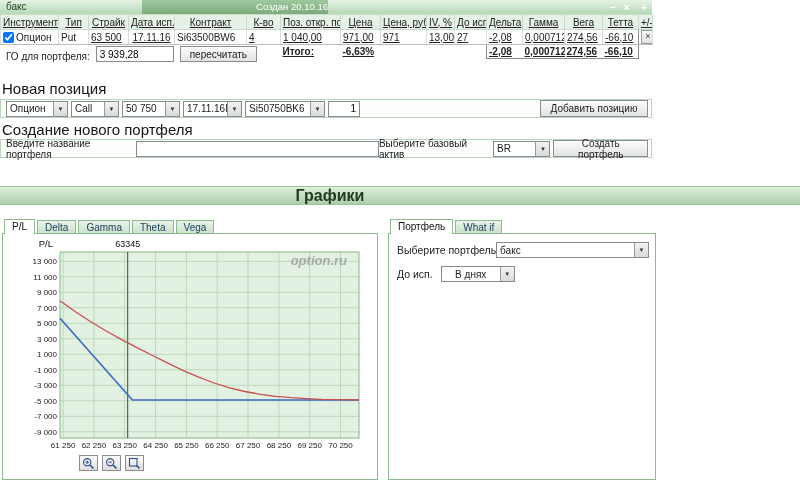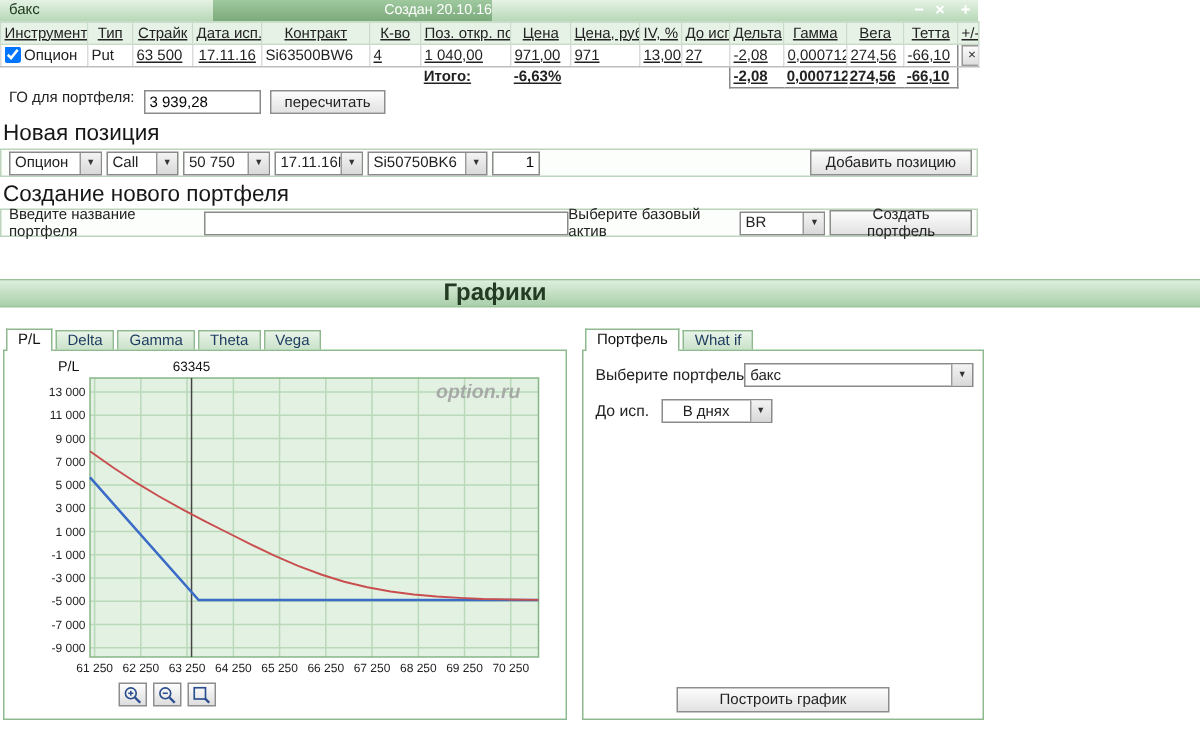--- a/index.html
+++ b/index.html
@@ -45,22 +45,22 @@
   .inp{background:#fff;border:1px solid #8a8a8a;font-family:"Liberation Sans",sans-serif;
     font-size:10px;height:14px;padding:0 3px;box-sizing:content-box;}
   .sel{display:inline-flex;align-items:center;background:#fff;border:1px solid #8a8a8a;
     height:16px;font-size:10px;box-sizing:border-box;cursor:pointer;}
   .sel .txt{padding:0 3px;white-space:nowrap;overflow:hidden;flex:1;}
   .sel .arr{width:13px;align-self:stretch;background:linear-gradient(#f3f3f3,#d9d9d9);
     border-left:1px solid #9a9a9a;color:#333;font-size:6px;display:flex;
     align-items:center;justify-content:center;}
 
   
-  .margin-row{position:absolute;left:0;top:60px;width:652px;height:18px;
-    display:flex;align-items:flex-start;font-size:10px;}
+  .margin-row{position:absolute;left:0;top:44px;width:652px;height:18px;
+    display:flex;align-items:flex-end;font-size:10px;}
   .margin-row .lbl{margin-left:6px;}
   .heading{position:absolute;left:2px;font-size:15px;color:#161616;}
   .bar{position:absolute;left:0;width:652px;height:19px;border:1px solid #bcd4bc;
     background:#fcfefc;display:flex;align-items:center;box-sizing:border-box;padding:0 2px;}
   .bar>*{margin-left:3px;}
 
   
   .banner{position:absolute;left:0;top:186px;width:800px;height:19px;
     background:linear-gradient(#ddeedd,#aacfaa);border-top:1px solid #9cc49c;
     border-bottom:1px solid #9cc49c;box-sizing:border-box;}
@@ -334,17 +334,16 @@
           <span class="arr">▼</span>
         </div>
       </div>
       <div class="rp-row">
         <span class="lbl">До исп.</span>
         <div class="sel sel-days">
           <span class="txt">В днях</span>
           <span class="arr">▼</span>
         </div>
       </div>
-      <button class="btn build">Построить график</button>
     </div>
   </div>
 
 </div>
 
 </body></html>

